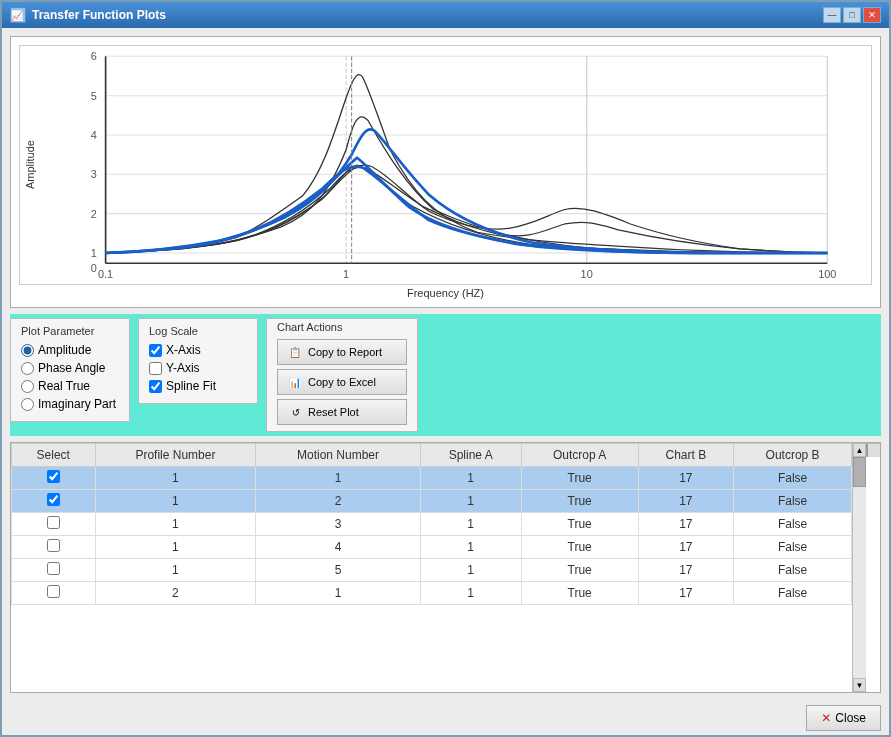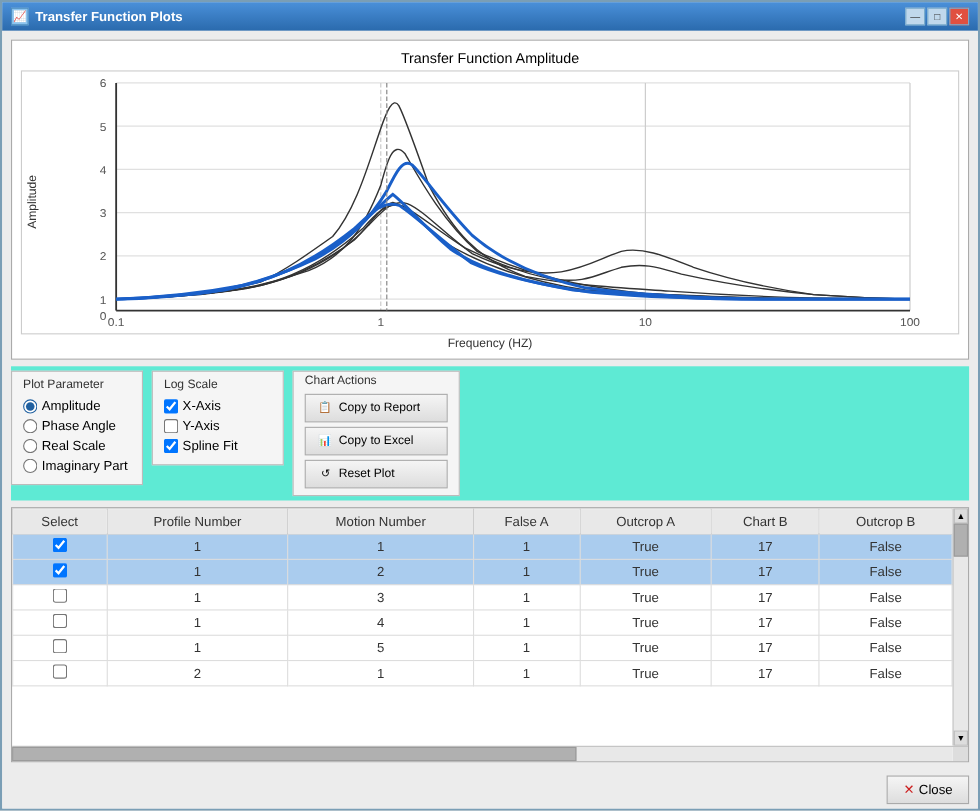--- a/index.html
+++ b/index.html
@@ -206,21 +206,21 @@
       height: 14px;
       font-size: 10px;
       display: flex;
       align-items: center;
       justify-content: center;
     }
     
     .table-area {
       flex: 1;
       display: flex;
-      flex-direction: column;
+      flex-direction: row;
       border: 1px solid #aaa;
       overflow: hidden;
       background: white;
     }
     .data-table {
       width: 100%;
       border-collapse: collapse;
       font-size: 12px;
     }
     .data-table thead th {
@@ -346,21 +346,20 @@
     <div class="titlebar-controls">
       <div class="titlebar-btn">—</div>
       <div class="titlebar-btn">□</div>
       <div class="titlebar-btn close-btn">✕</div>
     </div>
   </div>
 
   <div class="content-area">
 
     <div class="chart-container">
-      <div class="chart-title">Transfer Function Amplitude</div>
       <div class="chart-inner">
         <div class="y-axis-label">Amplitude</div>
         <div class="chart-plot-area">
           <svg class="chart-svg" viewBox="0 0 760 230" preserveAspectRatio="none">
 
             <line x1="60" y1="10" x2="720" y2="10" stroke="#e0e0e0" stroke-width="1"></line>
             <line x1="60" y1="48" x2="720" y2="48" stroke="#e0e0e0" stroke-width="1"></line>
             <line x1="60" y1="86" x2="720" y2="86" stroke="#e0e0e0" stroke-width="1"></line>
             <line x1="60" y1="124" x2="720" y2="124" stroke="#e0e0e0" stroke-width="1"></line>
             <line x1="60" y1="162" x2="720" y2="162" stroke="#e0e0e0" stroke-width="1"></line>
@@ -415,21 +414,21 @@
         <div class="radio-row">
           <input type="radio" name="plot_param" checked="" style="">
           <span>Amplitude</span>
         </div>
         <div class="radio-row">
           <input type="radio" name="plot_param" style="">
           <span>Phase Angle</span>
         </div>
         <div class="radio-row">
           <input type="radio" name="plot_param" style="">
-          <span>Real Scale</span>
+          <span>Real True</span>
         </div>
         <div class="radio-row">
           <input type="radio" name="plot_param" style="">
           <span>Imaginary Part</span>
         </div>
       </div>
 
 
       <div class="control-group">
         <div class="control-group-title">Log Scale</div>
@@ -467,21 +466,21 @@
 
     <div class="table-area">
       <div class="table-container">
         <div class="table-scroll">
           <table class="data-table">
             <thead>
               <tr>
                 <th>Select</th>
                 <th>Profile Number</th>
                 <th>Motion Number</th>
-                <th>False A</th>
+                <th>Spline A</th>
                 <th>Outcrop A</th>
                 <th>Chart B</th>
                 <th>Outcrop B</th>
               </tr>
             </thead>
             <tbody id="table-body">
             <tr style="background: rgb(170, 204, 238);">
                   <td><input type="checkbox" checked="" style=""></td>
                   <td>1</td>
                   <td>1</td>

